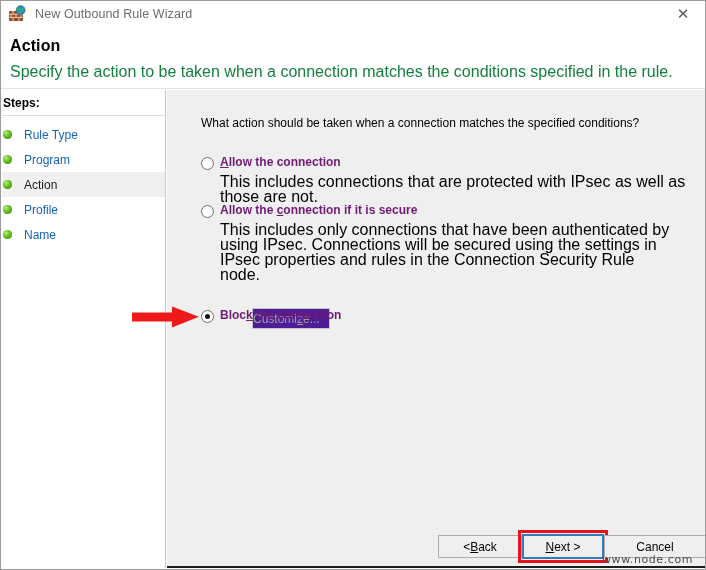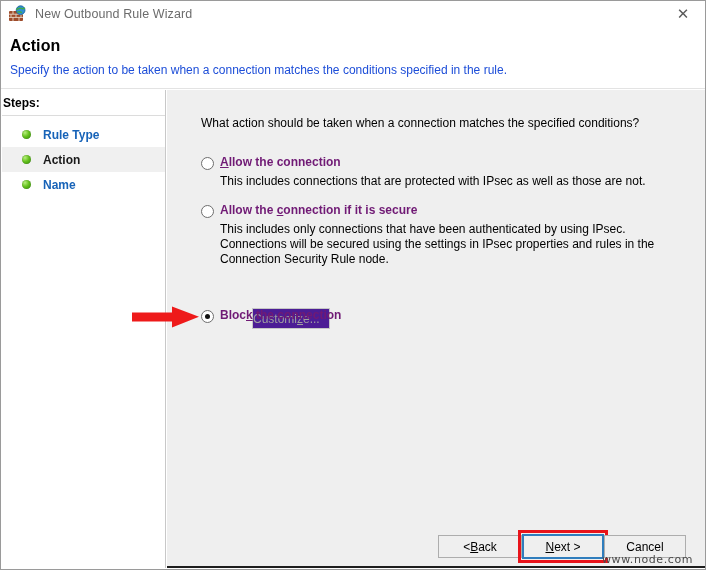--- a/index.html
+++ b/index.html
@@ -75,22 +75,22 @@
     position: absolute;
     left: 9px; top: 10px;
     font-size: 16px;
     font-weight: bold;
     color: #000000;
     letter-spacing: .1px;
   }
   #page-subtitle {
     position: absolute;
     left: 9px; top: 36px;
-    font-size: 12px;
-    color: #1d4ed8;
+    font-size: 16px;
+    color: #15803d;
   }
   #header-sep {
     position: absolute;
     left: 0; top: 87px;
     width: 704px; height: 1px;
     background: #e3e3e3;
   }
 
   
   #sidebar {
@@ -118,23 +118,22 @@
   #steps-list {
     position: absolute;
     left: 0; top: 32px;
     width: 163px;
   }
   .step-row {
     position: relative;
     height: 25px;
     display: flex;
     align-items: center;
-    padding-left: 20px;
-    box-sizing: border-box;
-    font-weight: bold;
+    padding-left: 1px;
+    box-sizing: border-box;
   }
   .step-row.current { background: #f0f0f0; }
   .step-bullet {
     width: 9px; height: 9px;
     border-radius: 50%;
     flex: none;
     background: radial-gradient(circle at 33% 30%, #b7ef7d 0%, #66c11e 45%, #2f8a06 100%);
     box-shadow: inset 0 0 1px rgba(0,0,0,.35);
   }
   .step-text {
@@ -187,21 +186,21 @@
     position: absolute;
     left: 19px; top: -2px;
     font-size: 12px;
     font-weight: bold;
     color: #701a75;
     white-space: nowrap;
   }
   .opt-desc {
     position: absolute;
     left: 19px;
-    font-size: 12px;
+    font-size: 16px;
     color: #000000;
     line-height: 15px;
   }
   .acc { text-decoration: underline; }
 
   #customize-btn {
     position: absolute;
     left: 51px; top: 103px;
     width: 78px; height: 21px;
     background: #4c1d95;
@@ -242,21 +241,21 @@
     box-sizing: border-box;
     background: transparent;
   }
   #btn-next {
     position: absolute;
     left: 521px; top: 533px;
     width: 82px; height: 25px;
     border: 2px solid #2f7dbd;
     background: #efefef;
   }
-  #btn-cancel { left: 603px; top: 534px; width: 82px; }
+  #btn-cancel { left: 603px; top: 534px; width: 102px; }
 
   #watermark {
     position: absolute;
     left: 601px; top: 552px;
     font-size: 11px;
     color: #4a4a4a;
     letter-spacing: .6px;
     font-family: "DejaVu Sans", sans-serif;
   }
 </style>
@@ -300,26 +299,34 @@
   <div id="sidebar">
     <div id="steps-label">Steps:</div>
     <div id="steps-label-sep"></div>
     <div id="steps-list">
 
       <div class="step-row">
         <span class="step-bullet"></span>
         <span class="step-text">Rule Type</span>
       </div>
 
+      <div class="step-row">
+        <span class="step-bullet"></span>
+        <span class="step-text">Program</span>
+      </div>
 
       <div class="step-row current">
         <span class="step-bullet"></span>
         <span class="step-text">Action</span>
       </div>
 
+      <div class="step-row">
+        <span class="step-bullet"></span>
+        <span class="step-text">Profile</span>
+      </div>
 
       <div class="step-row">
         <span class="step-bullet"></span>
         <span class="step-text">Name</span>
       </div>
 
     </div>
   </div>
 
   <div id="content">

